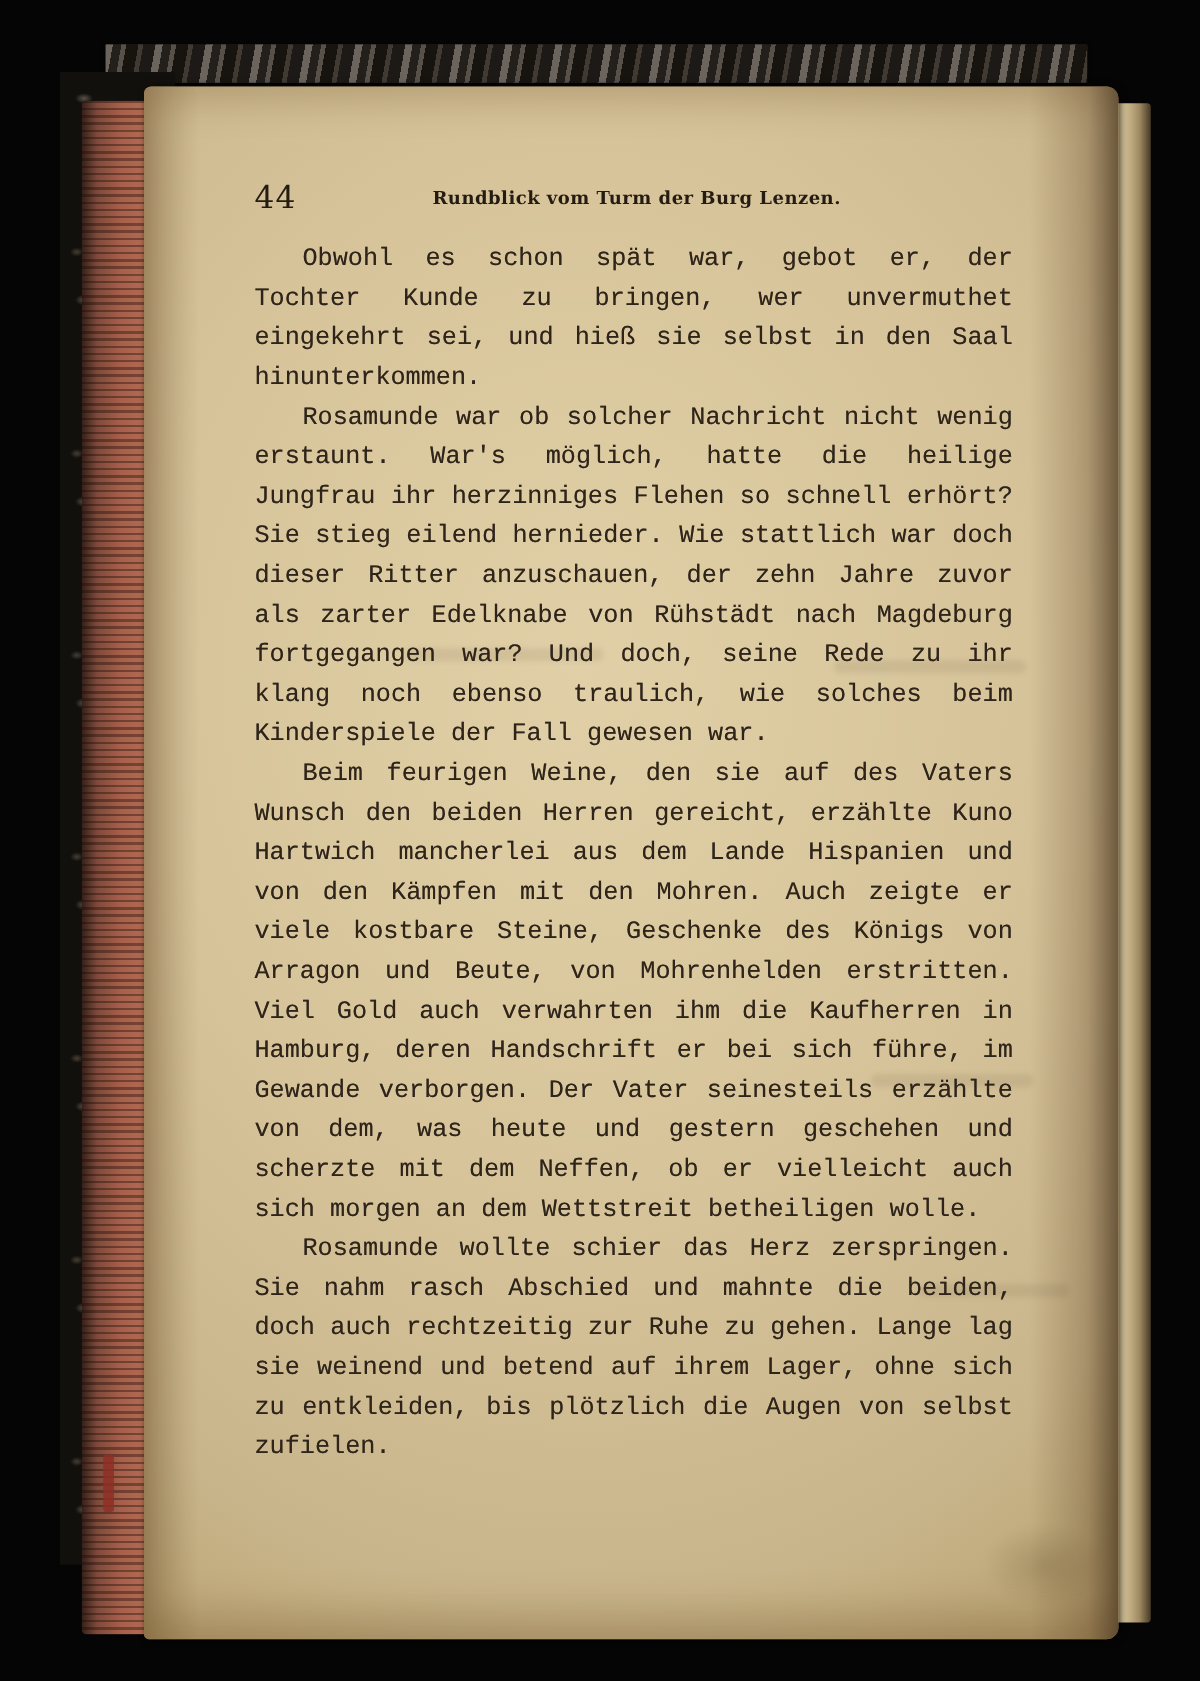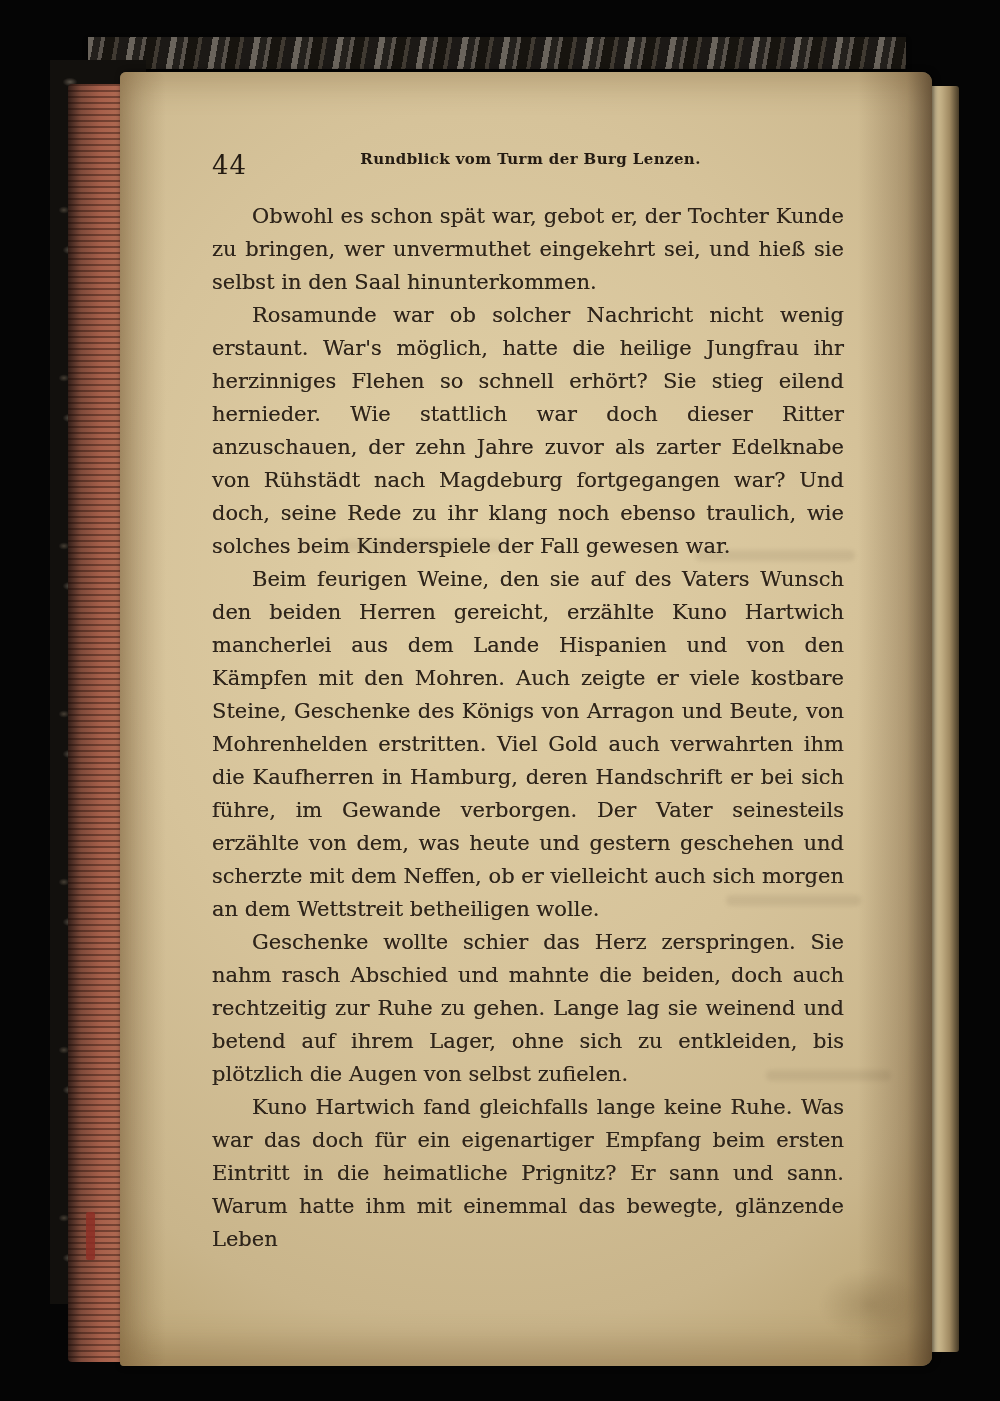--- a/index.html
+++ b/index.html
@@ -88,38 +88,38 @@
   .b4 { left:646px; top:998px; width:125px; }
   .stain {
     position:absolute; left:700px; top:1198px; width:100px; height:70px;
     background:radial-gradient(ellipse at 50% 50%, rgba(122,99,62,.35), rgba(122,99,62,0) 70%);
     filter:blur(2px);
   }
 
   
   .runhead {
     position:absolute; top:78px; left:92px; width:632px;
-    display:flex; align-items:flex-start;
+    display:flex; align-items:center;
     color:#241b12;
   }
   .pagenum { font-size:26px; letter-spacing:1px; }
   .running-title {
     flex:1; text-align:center; font-size:15px; font-weight:bold;
     letter-spacing:.4px;
     padding-right:30px;
   }
 
   
   .bodytext {
     position:absolute; top:128px; left:92px; width:632px;
     color:#2e241a; font-size:21px; line-height:33px;
     text-align:justify; text-shadow:0 0 .5px rgba(46,36,26,.55);
     hyphens:auto; -webkit-hyphens:auto;
   }
-  .bodytext p { margin:0; text-indent:40px; }
+  .bodytext p { margin:0; text-indent:40px;font-family:Liberation Mono, monospace; }
 </style>
 </head>
 <body>
 
 <div class="scene">
 
   <div class="top-marble"></div>
   <div class="cover"></div>
   <div class="page-edges"></div>
   <div class="red-tick"></div>
@@ -135,19 +135,18 @@
 
     <div class="runhead">
       <span class="pagenum">44</span>
       <span class="running-title">Rundblick vom Turm der Burg Lenzen.</span>
     </div>
 
     <div class="bodytext">
       <p>Obwohl es schon spät war, gebot er, der Tochter Kunde zu bringen, wer unvermuthet eingekehrt sei, und hieß sie selbst in den Saal hinunterkommen.</p>
       <p>Rosamunde war ob solcher Nachricht nicht wenig erstaunt. War's möglich, hatte die heilige Jungfrau ihr herzinniges Flehen so schnell erhört? Sie stieg eilend hernieder. Wie stattlich war doch dieser Ritter anzuschauen, der zehn Jahre zuvor als zarter Edelknabe von Rühstädt nach Magdeburg fortgegangen war? Und doch, seine Rede zu ihr klang noch ebenso traulich, wie solches beim Kinderspiele der Fall gewesen war.</p>
       <p>Beim feurigen Weine, den sie auf des Vaters Wunsch den beiden Herren gereicht, erzählte Kuno Hartwich mancherlei aus dem Lande Hispanien und von den Kämpfen mit den Mohren. Auch zeigte er viele kostbare Steine, Geschenke des Königs von Arragon und Beute, von Mohrenhelden erstritten. Viel Gold auch verwahrten ihm die Kaufherren in Hamburg, deren Handschrift er bei sich führe, im Gewande verborgen. Der Vater seinesteils erzählte von dem, was heute und gestern geschehen und scherzte mit dem Neffen, ob er vielleicht auch sich morgen an dem Wettstreit betheiligen wolle.</p>
-      <p>Geschenke wollte schier das Herz zerspringen. Sie nahm rasch Abschied und mahnte die beiden, doch auch rechtzeitig zur Ruhe zu gehen. Lange lag sie weinend und betend auf ihrem Lager, ohne sich zu entkleiden, bis plötzlich die Augen von selbst zufielen.</p>
-      <p>Kuno Hartwich fand gleichfalls lange keine Ruhe. Was war das doch für ein eigenartiger Empfang beim ersten Eintritt in die heimatliche Prignitz? Er sann und sann. Warum hatte ihm mit einemmal das bewegte, glänzende Leben</p>
+      <p>Rosamunde wollte schier das Herz zerspringen. Sie nahm rasch Abschied und mahnte die beiden, doch auch rechtzeitig zur Ruhe zu gehen. Lange lag sie weinend und betend auf ihrem Lager, ohne sich zu entkleiden, bis plötzlich die Augen von selbst zufielen.</p>
     </div>
 
   </div>
 
 </div>
 
 </body></html>

